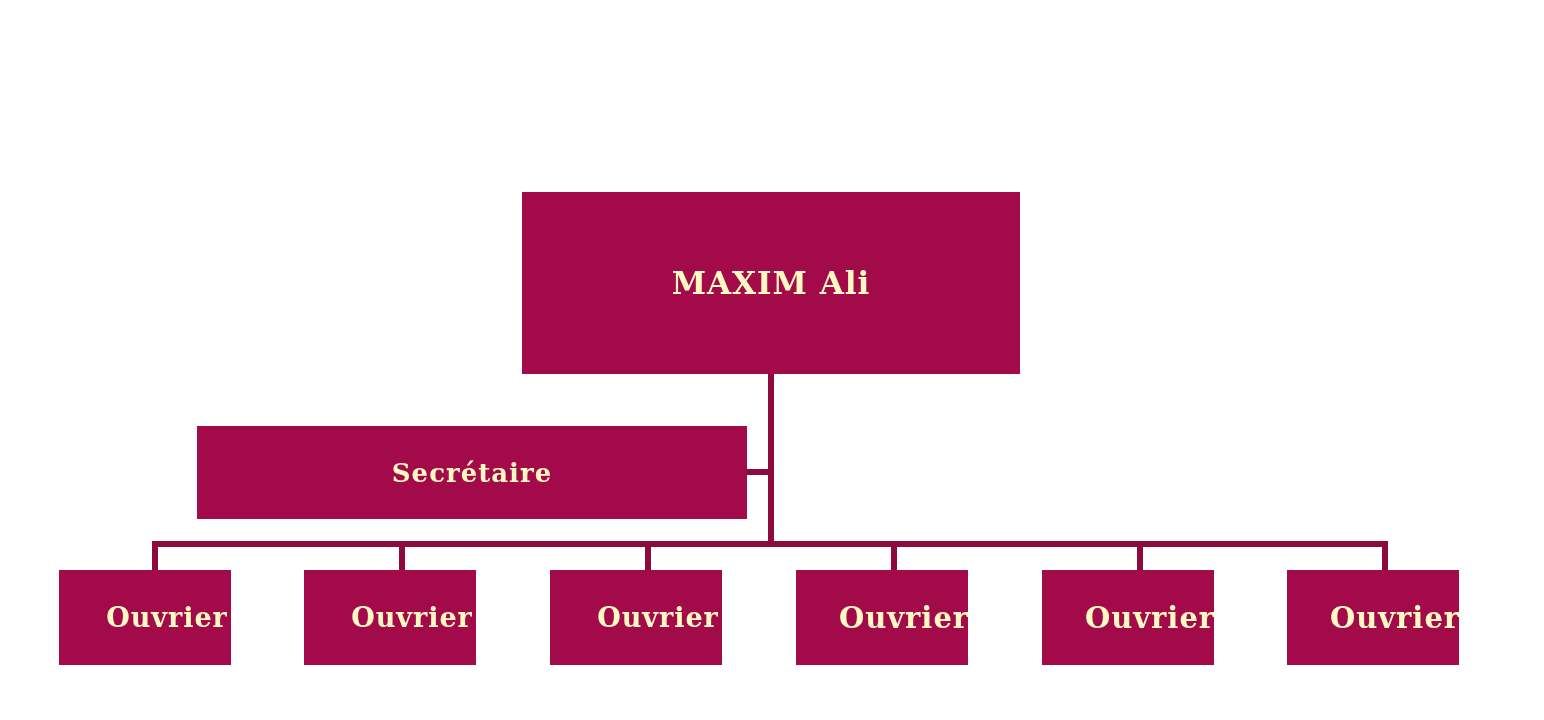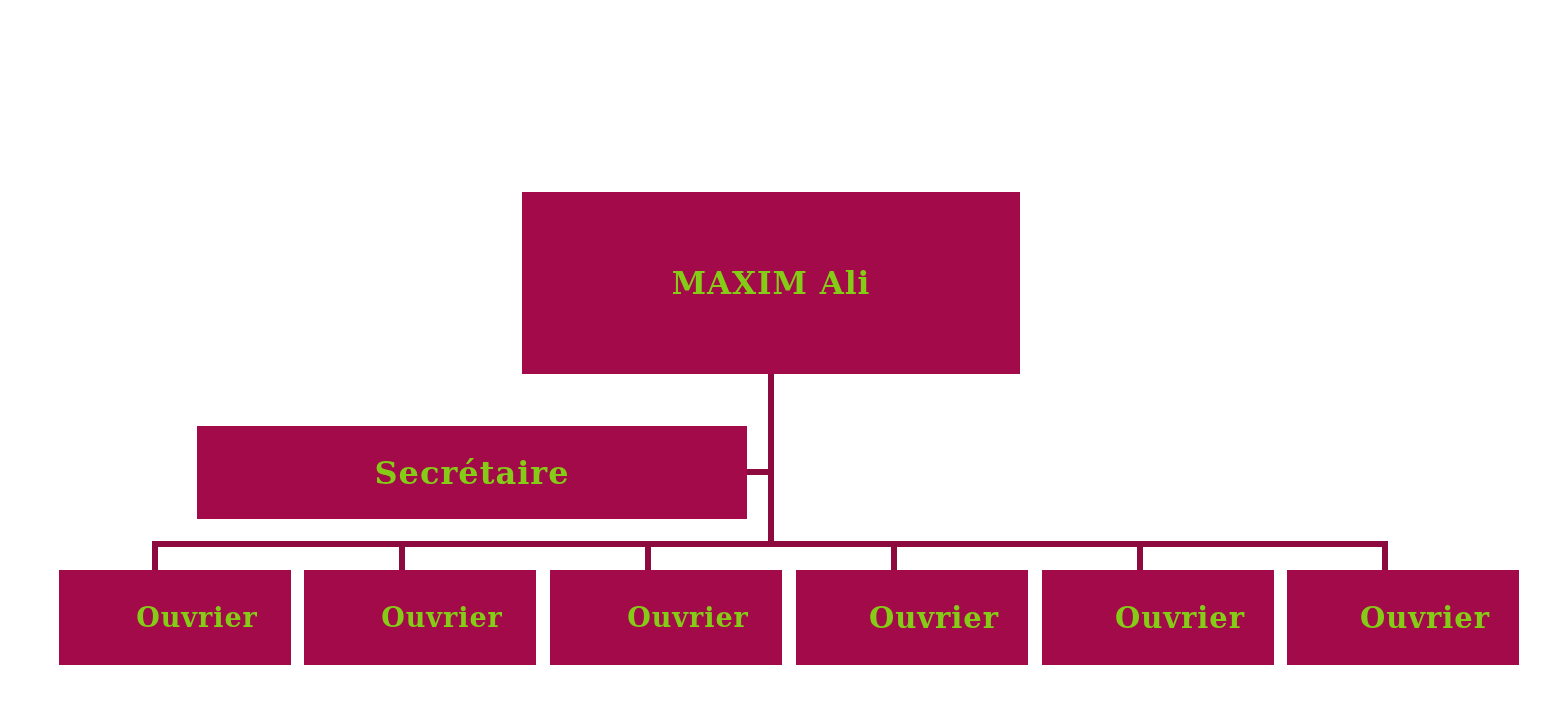--- a/index.html
+++ b/index.html
@@ -11,21 +11,21 @@
   .canvas {
     position: relative;
     width: 1544px;
     height: 720px;
     background: #ffffff;
     overflow: hidden;
   }
   .node {
     position: absolute;
     background: #a30a4a;
-    color: #84cc16;
+    color: #fef9c3;
     display: flex;
     flex-direction: column;
     align-items: center;
     justify-content: center;
     text-align: center;
     font-weight: bold;
     letter-spacing: 1px;
     box-sizing: border-box;
   }
   .node-root {
@@ -34,25 +34,25 @@
     width: 498px;
     height: 182px;
     font-size: 31px;
     gap: 14px;
   }
   .node-assistant {
     left: 197px;
     top: 426px;
     width: 550px;
     height: 93px;
-    font-size: 32px;
+    font-size: 26px;
   }
   .node-worker {
     top: 570px;
-    width: 232px;
+    width: 172px;
     height: 95px;
     font-size: 27px;
     padding-left: 44px;
   }
   .w0 { left: 59px; }
   .w1 { left: 304px; }
   .w2 { left: 550px; }
   .w3 { left: 796px; font-size: 29px; }
   .w4 { left: 1042px; font-size: 29px; }
   .w5 { left: 1287px; font-size: 29px; }

